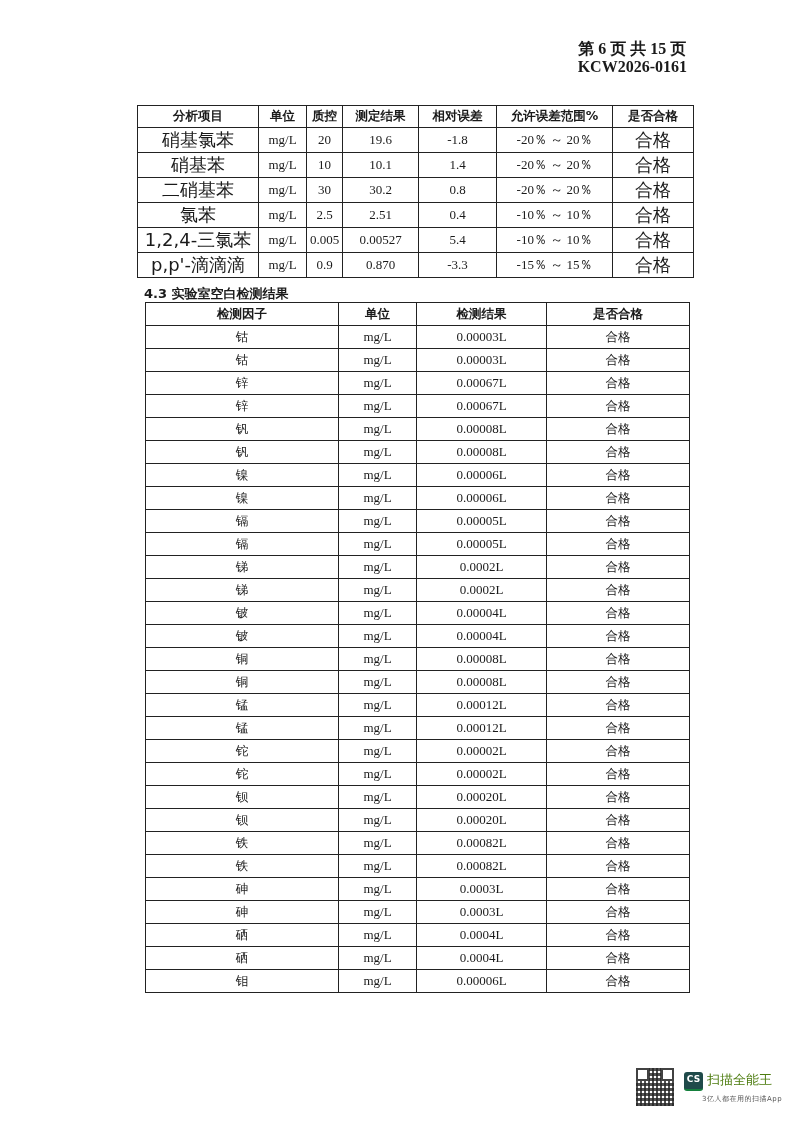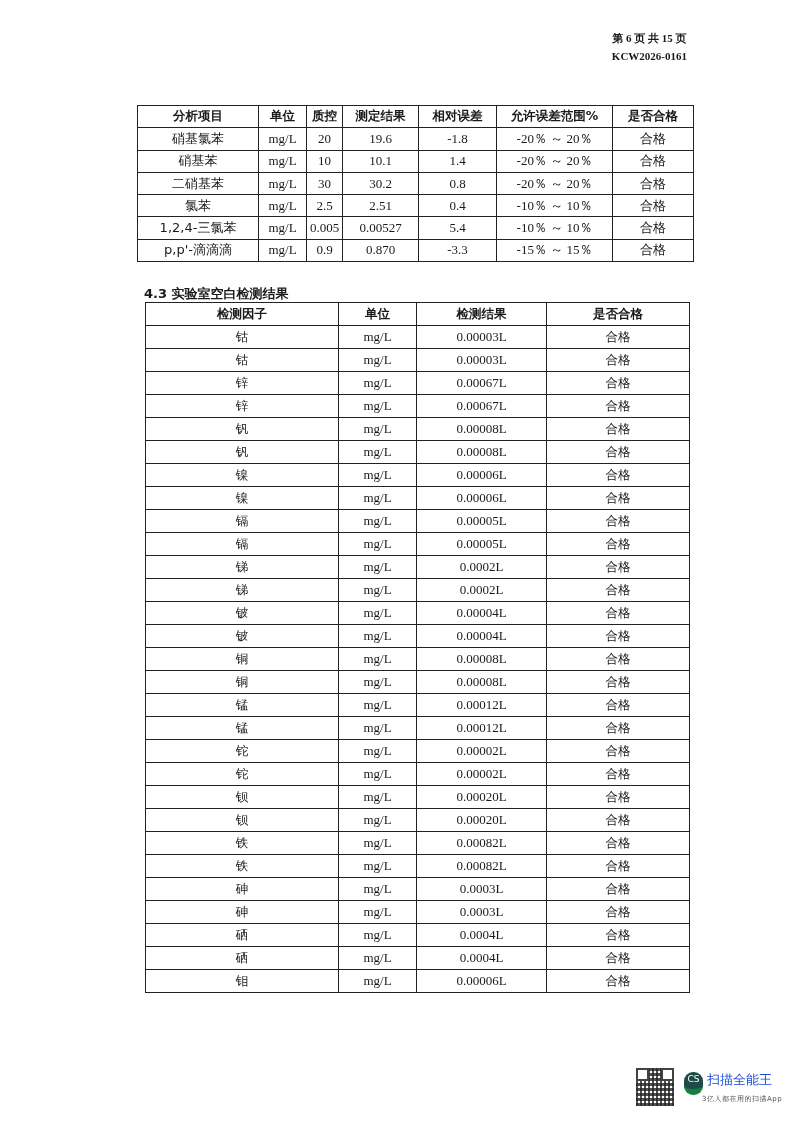--- a/index.html
+++ b/index.html
@@ -1,47 +1,47 @@
 <!DOCTYPE html>
 <html><head>
 <meta charset="utf-8">
 <style>
   html, body { margin: 0; padding: 0; background: #ffffff; }
   body { width: 793px; height: 1122px; position: relative; overflow: hidden;
          font-family: "Liberation Serif", "DejaVu Serif", serif; color: #1a1a1a; }
-  .page-header { position: absolute; right: 106px; top: 29px; text-align: center;
-         font-size: 11px; font-weight: bold; line-height: 18px; }
+  .page-header { position: absolute; right: 106px; top: 40px; text-align: center;
+         font-size: 16px; font-weight: bold; line-height: 18px; }
   table { border-collapse: collapse; position: absolute; table-layout: fixed; }
   td, th { border: 1.3px solid #222; text-align: center; padding: 0; font-weight: normal;
          white-space: nowrap; overflow: hidden; }
   #qc-table { left: 137px; top: 87px; width: 556px; font-size: 13px; margin-top: 18px; }
   #qc-table tr { height: 22.3px; }
   #qc-table th { font-weight: bold; font-family: "DejaVu Sans", sans-serif; font-size: 12.5px; }
-  #qc-table td.cn { font-family: "DejaVu Sans", sans-serif; font-size: 13px; }
+  #qc-table td.cn { font-family: "DejaVu Sans", sans-serif; font-size: 18px; }
   .section-title { position: absolute; left: 144px; top: 285px; font-size: 13px;
          font-weight: bold; font-family: "DejaVu Sans", sans-serif; }
   #blank-table { left: 145px; top: 302px; width: 544px; font-size: 13px; }
   #blank-table tr { height: 23px; }
   #blank-table th { font-family: "DejaVu Sans", sans-serif; font-size: 12.5px; font-weight: bold; }
   #blank-table td.cn { font-family: "DejaVu Sans", sans-serif; font-size: 12.5px; }
   .watermark { position: absolute; left: 636px; top: 1068px; width: 150px; height: 42px; }
   .qr { position: absolute; left: 0; top: 0; width: 38px; height: 38px;
         background:
           repeating-linear-gradient(90deg, #333 0 2px, #fff 2px 4px),
           repeating-linear-gradient(0deg, #333 0 3px, transparent 3px 5px);
         background-blend-mode: multiply; opacity: 0.85; }
   .qr::before, .qr::after { content: ""; position: absolute; width: 9px; height: 9px;
         border: 2px solid #222; background: #fff; }
   .qr::before { left: 0; top: 0; }
   .qr::after { right: 0; top: 0; }
   .cs-logo { position: absolute; left: 48px; top: 4px; width: 19px; height: 17px; background: #1f4a4a;
-        border-radius: 9px; color: #fff; font-family: "DejaVu Sans", sans-serif; font-weight: normal;
-        font-size: 9px; line-height: 15px; text-align: center; border-bottom: 6px solid #15803d; }
+        border-radius: 3px; color: #fff; font-family: "DejaVu Sans", sans-serif; font-weight: bold;
+        font-size: 9px; line-height: 15px; text-align: center; border-bottom: 2px solid #15803d; }
   .brand-name { position: absolute; left: 71px; top: 3px; font-size: 13px;
-        font-family: "DejaVu Sans", sans-serif; color: #1d4ed8; }
+        font-family: "DejaVu Sans", sans-serif; color: #4d7c0f; }
   .brand-tag { position: absolute; left: 66px; top: 26px; font-size: 7px;
         font-family: "DejaVu Sans", sans-serif; color: #555; letter-spacing: 0.5px; }
 </style>
 </head>
 <body>
 
 <div class="page-header">
   <div>第 6 页 共 15 页</div>
   <div>KCW2026-0161</div>
 </div>

